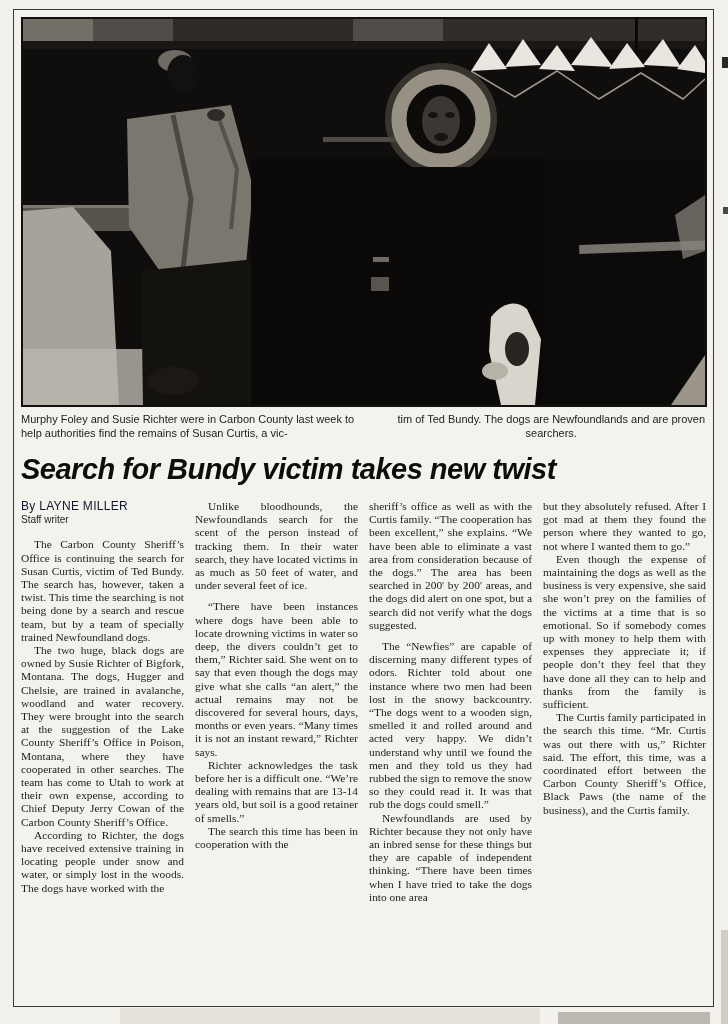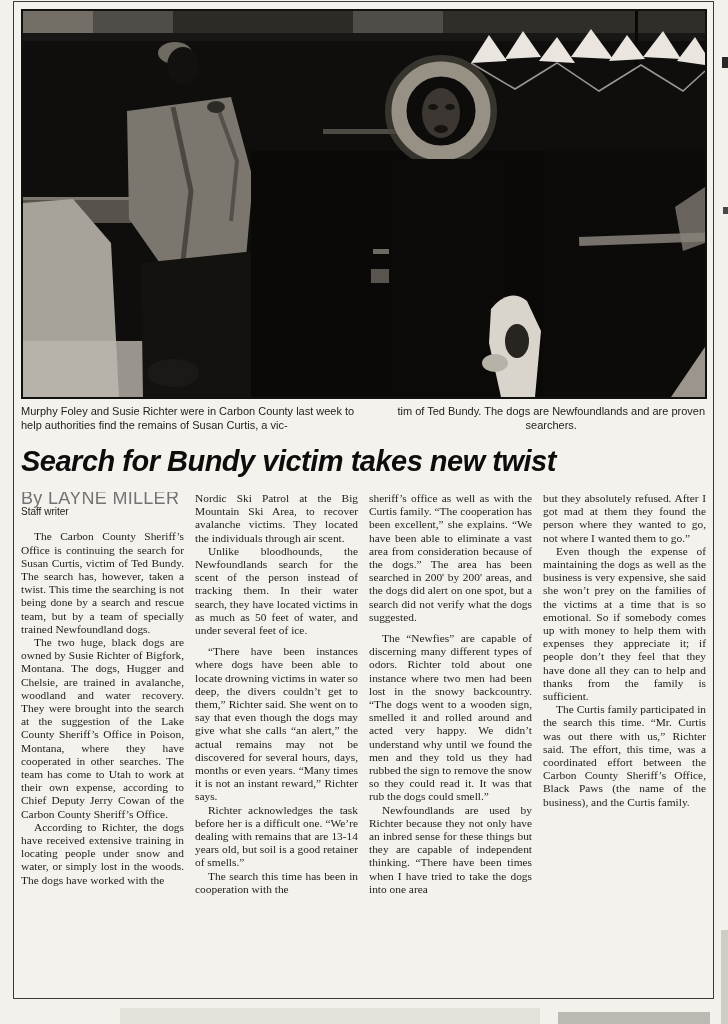--- a/index.html
+++ b/index.html
@@ -8,21 +8,21 @@
     font-family:"Liberation Serif", serif;
     background:#eceae4;
     position:relative;
     overflow:hidden;
   }
   .page {
     position:absolute; inset:0;
     background:#f3f1ec;
   }
   .article-box {
-    position:absolute; left:13px; top:1px;
+    position:absolute; left:13px; top:9px;
     width:701px; height:998px;
     border:1px solid #3a3936;
     background:#f4f2ed;
     padding:7px 7px 0 7px;
   }
   .photo-frame {
     border:2px solid #121110;
     width:686px; height:390px;
     background:#0f0e0d;
     overflow:hidden;
@@ -54,21 +54,21 @@
   .col {
     width:166px;
     overflow:hidden;
     font-size:11.4px; line-height:13.2px;
     text-align:justify;
     color:#1d1c1a;
   }
   .col + .col { margin-left:11px; }
   .byline {
     font-family:"Liberation Sans", sans-serif;
-    font-size:18px; color:#737373;
+    font-size:12px; color:#0f172a;
     letter-spacing:0.3px;
   }
   .byline-role {
     font-family:"Liberation Sans", sans-serif;
     font-size:10px; color:#1d1c1a;
     margin-bottom:12px;
   }
   .para { margin:0; }
   .para.indent { text-indent:13px; }
   .para.space-before { margin-top:8px; }
@@ -159,21 +159,20 @@
 
     <div class="columns">
       <div class="col">
         <div class="byline">By LAYNE MILLER</div>
         <div class="byline-role">Staff writer</div>
       <p class="para indent">The Carbon County Sheriff’s Office is continuing the search for Susan Curtis, victim of Ted Bundy. The search has, however, taken a twist. This time the searching is not being done by a search and rescue team, but by a team of specially trained Newfoundland dogs.</p>
           <p class="para indent">The two huge, black dogs are owned by Susie Richter of Bigfork, Montana. The dogs, Hugger and Chelsie, are trained in avalanche, woodland and water recovery. They were brought into the search at the suggestion of the Lake County Sheriff’s Office in Poison, Montana, where they have cooperated in other searches. The team has come to Utah to work at their own expense, according to Chief Deputy Jerry Cowan of the Carbon County Sheriff’s Office.</p>
           <p class="para indent">According to Richter, the dogs have received extensive training in locating people under snow and water, or simply lost in the woods. The dogs have worked with the</p>
         </div>
       <div class="col">
-          <p class="para">Nordic Ski Patrol at the Big Mountain Ski Area, to recover avalanche victims. They located the individuals through air scent.</p>
           <p class="para indent">Unlike bloodhounds, the Newfoundlands search for the scent of the person instead of tracking them. In their water search, they have located victims in as much as 50 feet of water, and under several feet of ice.</p>
           <p class="para indent space-before">“There have been instances where dogs have been able to locate drowning victims in water so deep, the divers couldn’t get to them,” Richter said. She went on to say that even though the dogs may give what she calls “an alert,” the actual remains may not be discovered for several hours, days, months or even years. “Many times it is not an instant reward,” Richter says.</p>
           <p class="para indent">Richter acknowledges the task before her is a difficult one. “We’re dealing with remains that are 13-14 years old, but soil is a good retainer of smells.”</p>
           <p class="para indent">The search this time has been in cooperation with the</p>
         </div>
       <div class="col">
           <p class="para">sheriff’s office as well as with the Curtis family. “The cooperation has been excellent,” she explains. “We have been able to eliminate a vast area from consideration because of the dogs.” The area has been searched in 200' by 200' areas, and the dogs did alert on one spot, but a search did not verify what the dogs suggested.</p>
           <p class="para indent space-before">The “Newfies” are capable of discerning many different types of odors. Richter told about one instance where two men had been lost in the snowy backcountry. “The dogs went to a wooden sign, smelled it and rolled around and acted very happy. We didn’t understand why until we found the men and they told us they had rubbed the sign to remove the snow so they could read it. It was that rub the dogs could smell.”</p>
           <p class="para indent">Newfoundlands are used by Richter because they not only have an inbred sense for these things but they are capable of independent thinking. “There have been times when I have tried to take the dogs into one area</p>
         </div>

